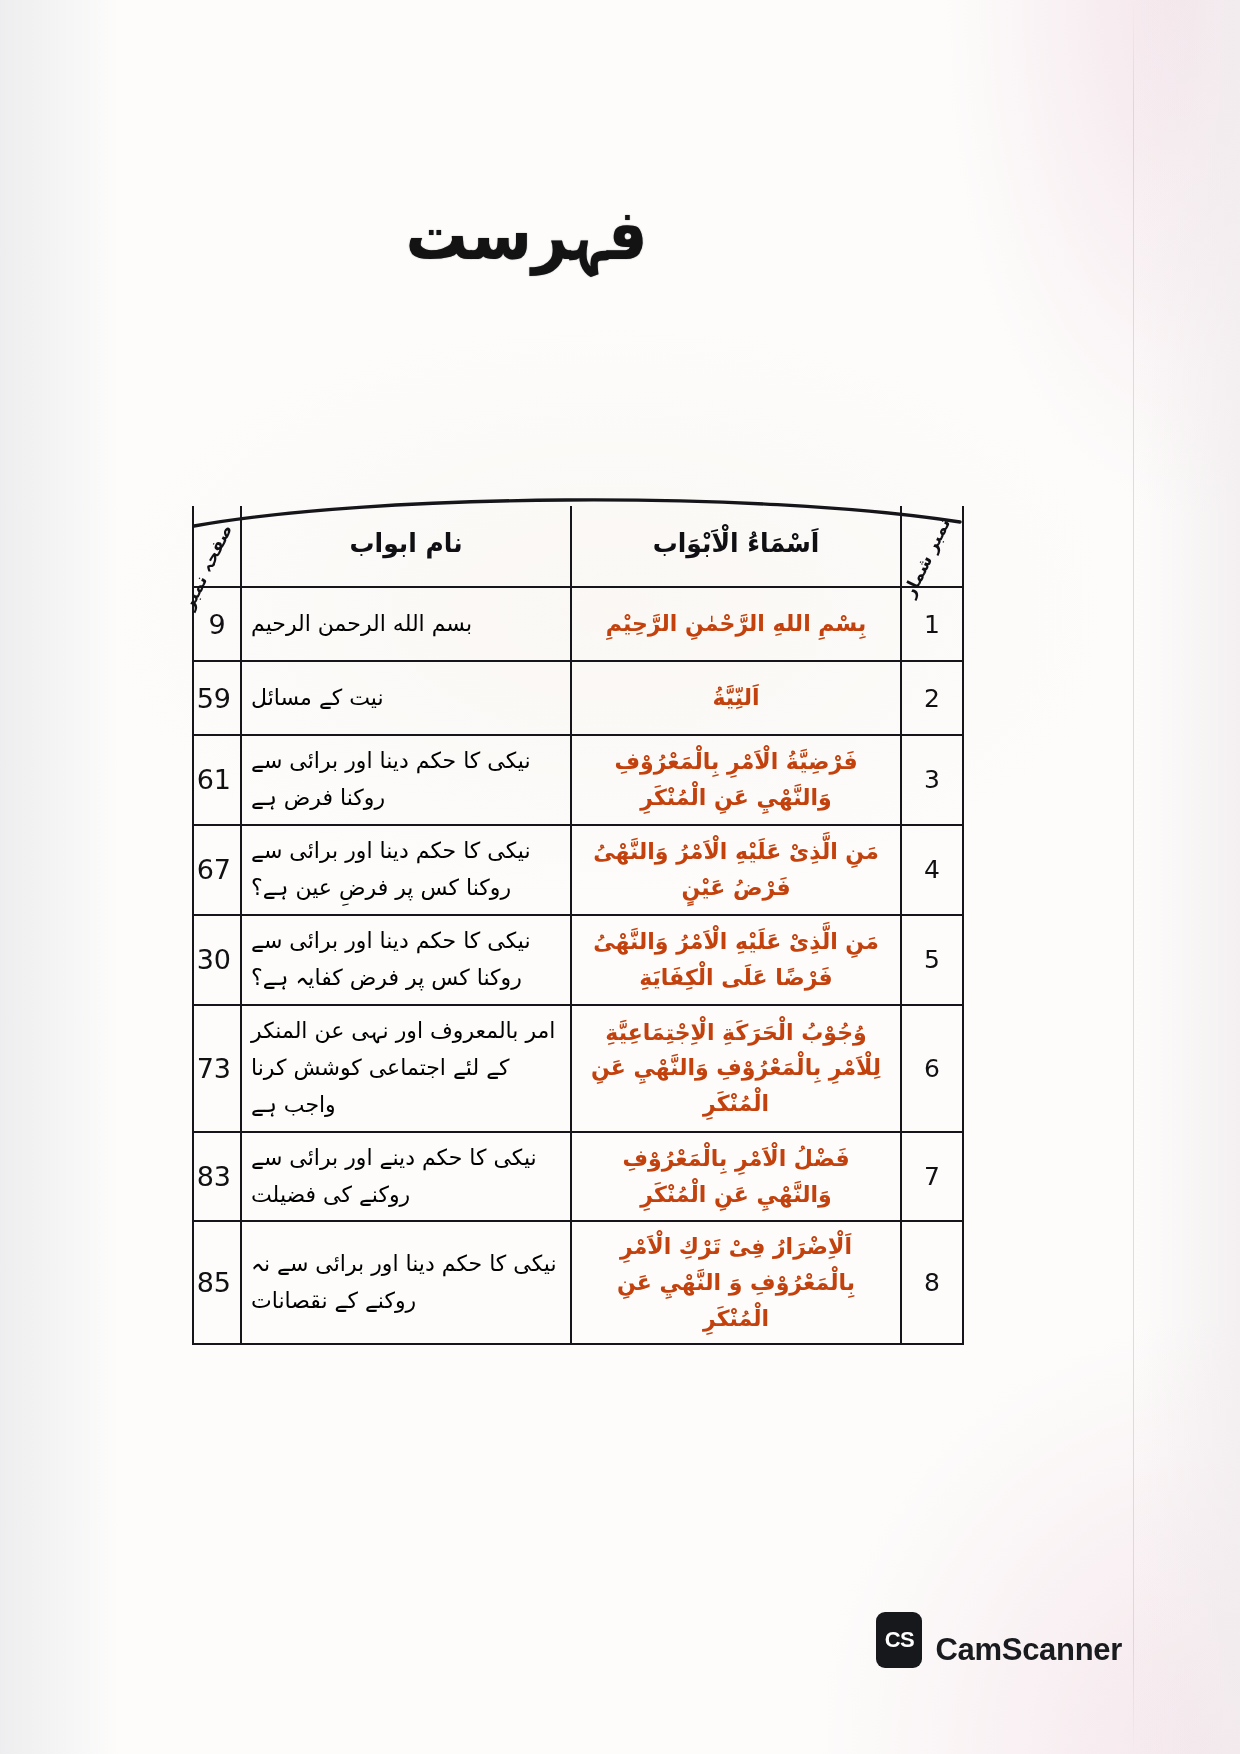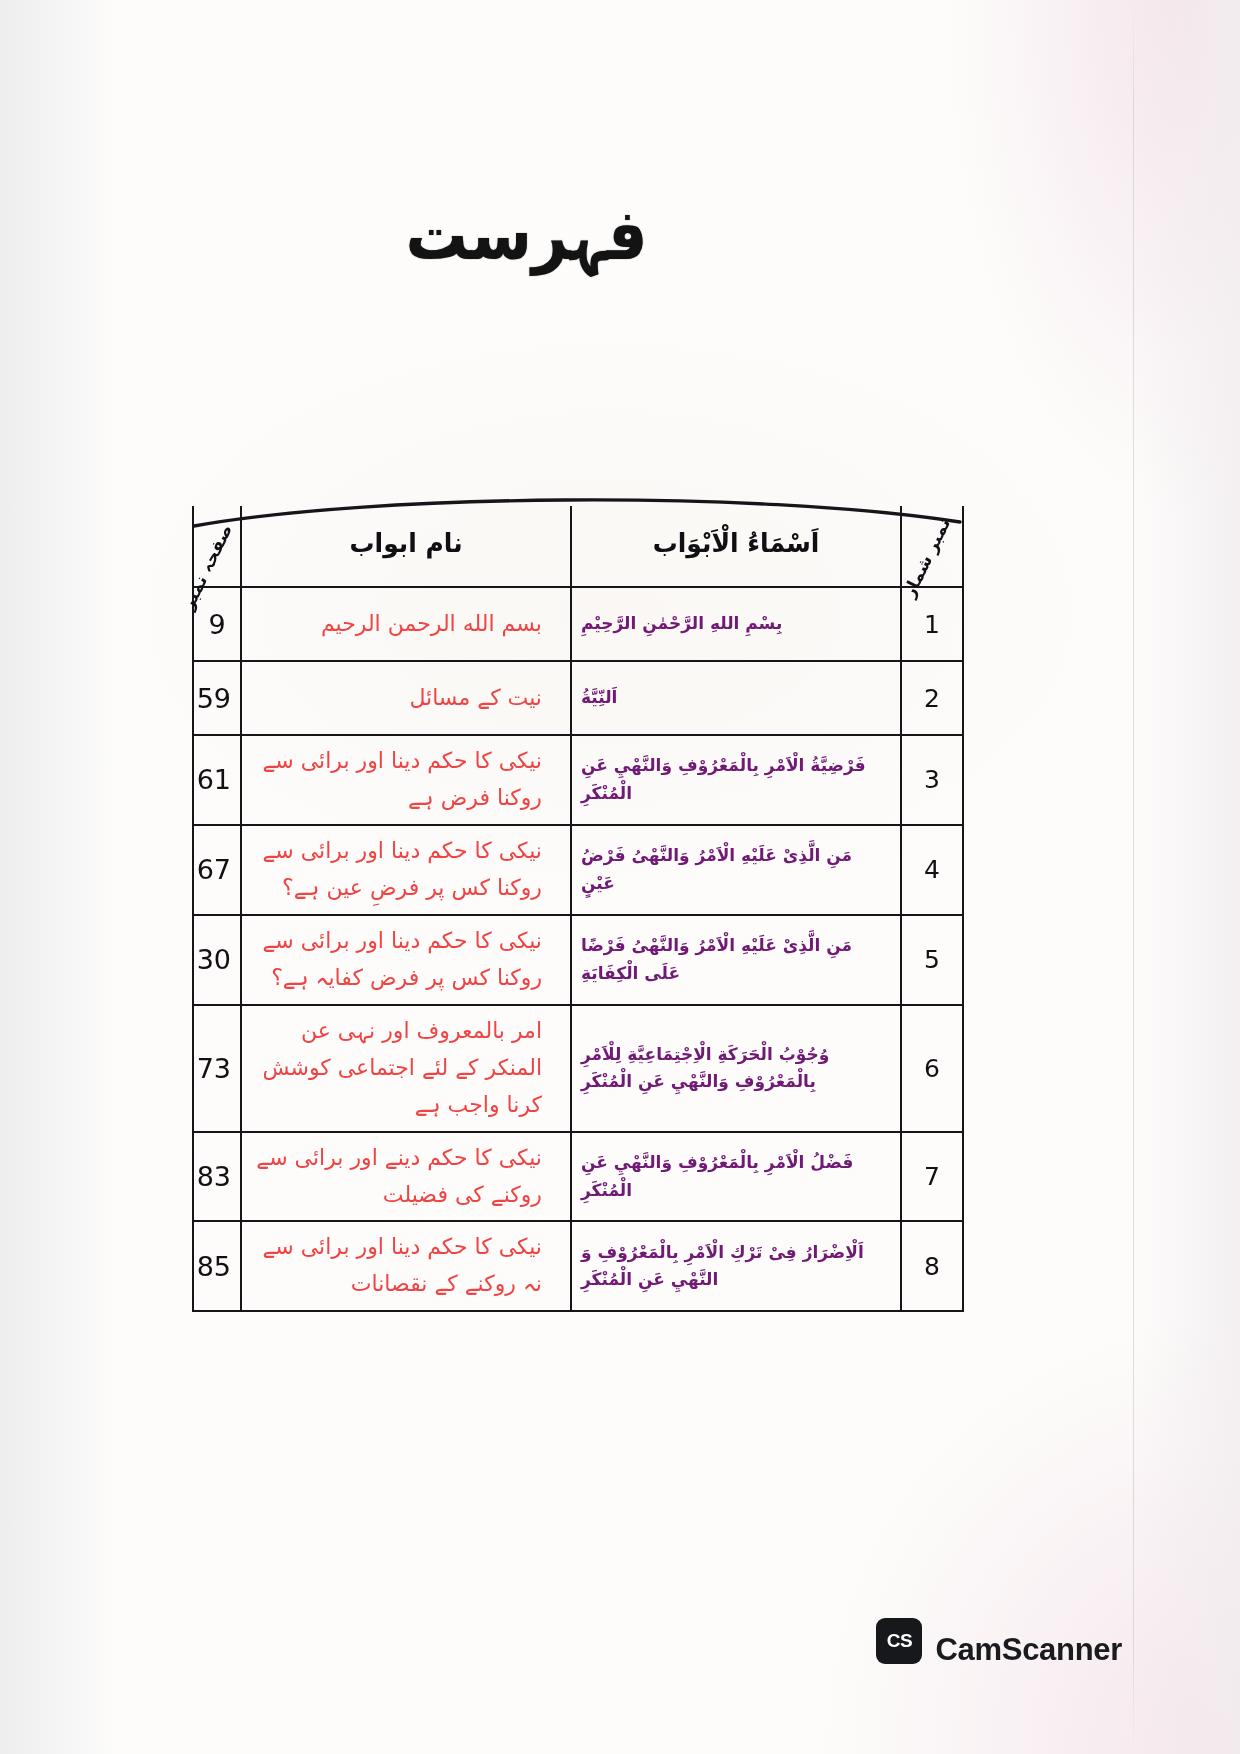--- a/index.html
+++ b/index.html
@@ -125,50 +125,50 @@
     text-align:center;
     font-size:25px;color:#111114;
     font-family:"DejaVu Sans","Liberation Sans",sans-serif;
   }
   td.page{
     text-align:center;
     font-size:27px;color:#111114;
     font-family:"DejaVu Sans","Liberation Sans",sans-serif;
   }
   td.arabic{
+    text-align:center;
+    font-size:22px;line-height:1.62;
+    color:#c2410c;font-weight:bold;
+    direction:rtl;
+  }
+  td.urdu{
     text-align:left;
-    font-size:17px;line-height:1.62;
-    color:#701a75;font-weight:bold;
+    font-size:22px;line-height:1.68;
+    color:#000000;
     direction:rtl;
-  }
-  td.urdu{
-    text-align:right;
-    font-size:22px;line-height:1.68;
-    color:#ef4444;
-    direction:rtl;
-    padding-right:28px;
+    padding-right:12px;
   }
   tbody tr.r1 td{height:58px;}
   tbody tr.r2 td{height:56px;}
 
   
   #page *{ -webkit-font-smoothing:antialiased; }
 
   
   #cam{
     position:absolute;
     right:118px;bottom:86px;
     display:flex;align-items:center;gap:13px;
     direction:ltr;
   }
   #cam .cs-badge{
-    width:46px;height:46px;border-radius:9px;
+    width:46px;height:56px;border-radius:9px;
     background:#17181c;
     display:flex;align-items:center;justify-content:center;
-    color:#ffffff;font-size:19px;font-weight:bold;
+    color:#ffffff;font-size:22px;font-weight:bold;
     font-family:"Liberation Sans",sans-serif;
     letter-spacing:-.5px;
   }
   #cam .cs-word{
     font-family:"Liberation Sans",sans-serif;
     font-size:31px;color:#1a1b1f;font-weight:bold;
     letter-spacing:-.3px;
     margin-top:19px;
   }
 </style>

